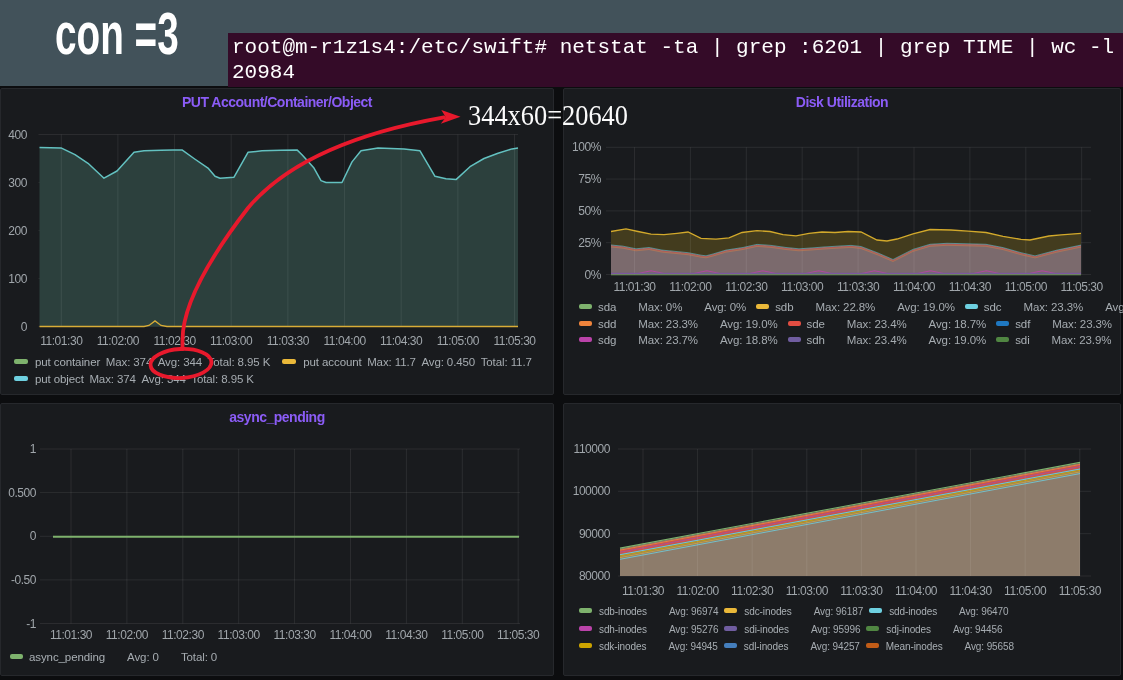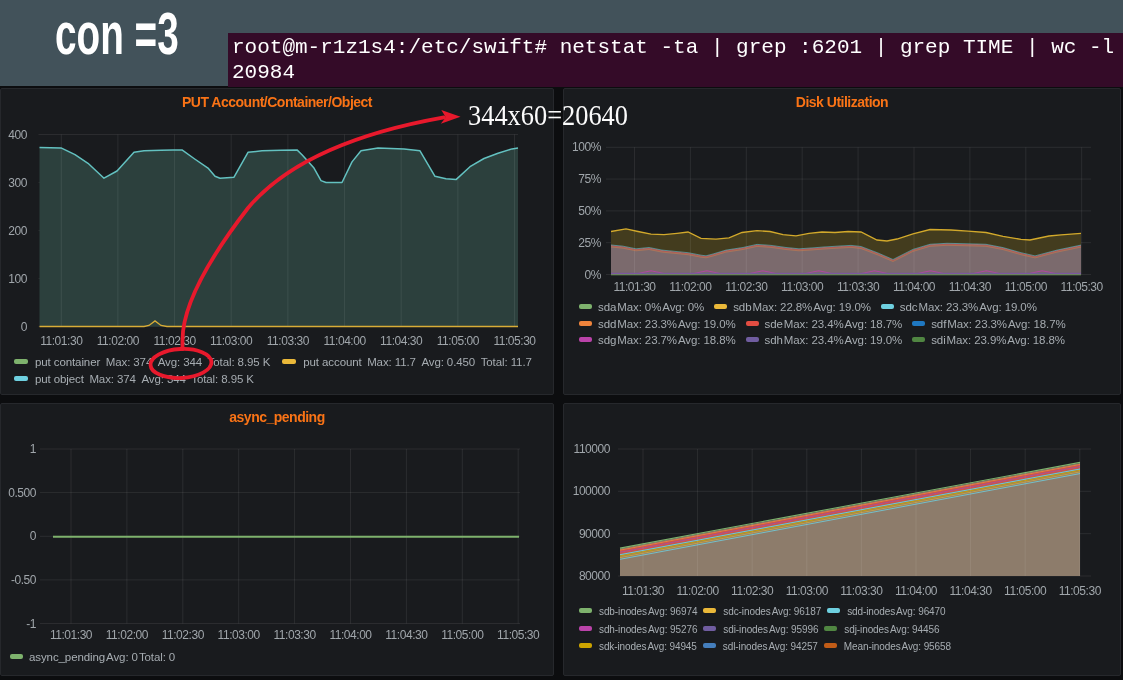--- a/index.html
+++ b/index.html
@@ -4,32 +4,32 @@
 html,body{width:1123px;height:680px;background:#0c0d0f;overflow:hidden;
   font-family:"Liberation Sans",sans-serif}
 #page{position:relative;width:1123px;height:680px}
 .hdr{position:absolute;left:0;top:0;width:1123px;height:86px;background:#42525A}
 .con{position:absolute;left:55px;top:-1px;color:#fff;font-size:60px;font-weight:bold;
   transform:scaleX(.645);transform-origin:left top;white-space:nowrap;letter-spacing:0}
 .term{position:absolute;left:228px;top:33px;width:895px;height:54px;background:#340B28;
   color:#fff;font-family:"Liberation Mono",monospace;font-size:21px;letter-spacing:0;
   line-height:24.5px;padding:3px 0 0 4px;white-space:pre}
 .panel{position:absolute;background:#191B1E;border:1px solid #26282C;border-radius:2px}
-.ptitle{position:absolute;left:0;right:0;top:4.5px;text-align:center;color:#f97316;
+.ptitle{position:absolute;left:0;right:0;top:4.5px;text-align:center;color:#8b5cf6;
   font-size:14px;font-weight:bold;letter-spacing:-.5px}
 svg{position:absolute;left:0;top:0}
 .gr{stroke:rgba(255,255,255,0.08);stroke-width:1}
 .tk{fill:#A0A6AB;font-size:12px;letter-spacing:-.45px;font-family:"Liberation Sans",sans-serif}
 .lg{position:absolute;color:#A5ABB0;font-size:11.5px;letter-spacing:-.1px;white-space:nowrap}
 .lg .row{height:16.5px;line-height:16.5px}
 .li{margin-right:10px}
 .li i{display:inline-block;width:13px;height:5px;border-radius:2px;margin-right:6px;
   vertical-align:2px}
 .li n{color:#A9AFB4}
-.li v{margin-left:1px;color:#A5ABB0}
+.li v{margin-left:22px;color:#A5ABB0}
 .lgw .li{margin-right:12px}
 .lgw .li i{width:14px;margin-right:7px}
 .lgw .li v{margin-left:5.5px}
 </style></head><body>
 <div id="page">
 <div class="hdr"></div>
 <div class="con">con =3</div>
 <div class="term">root@m-r1z1s4:/etc/swift# netstat -ta | grep :6201 | grep TIME | wc -l
 20984</div>
 <div class="panel" style="left:0;top:88px;width:554px;height:307px">

